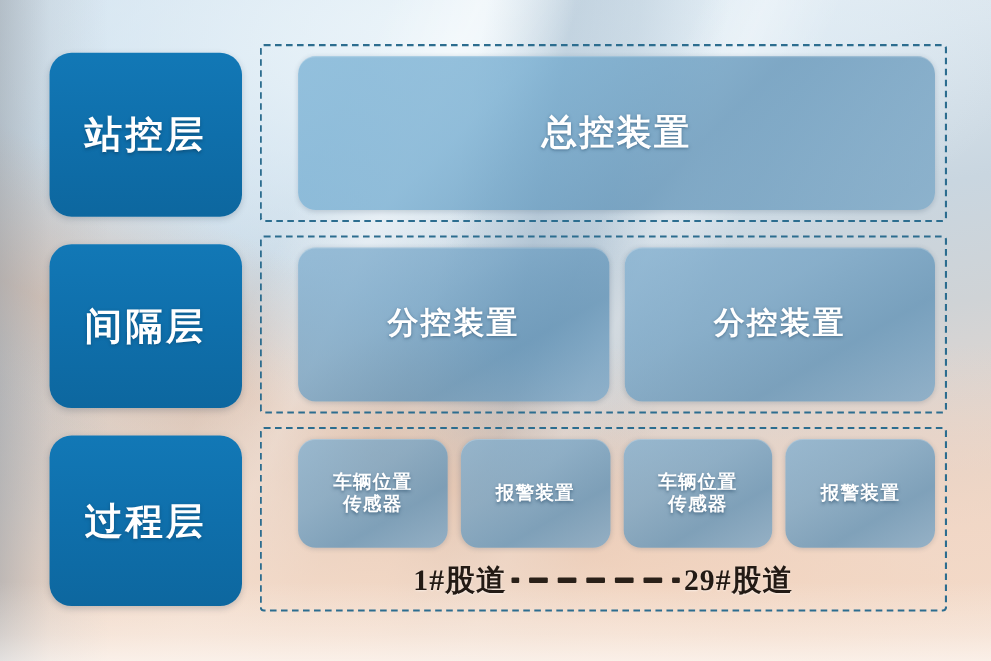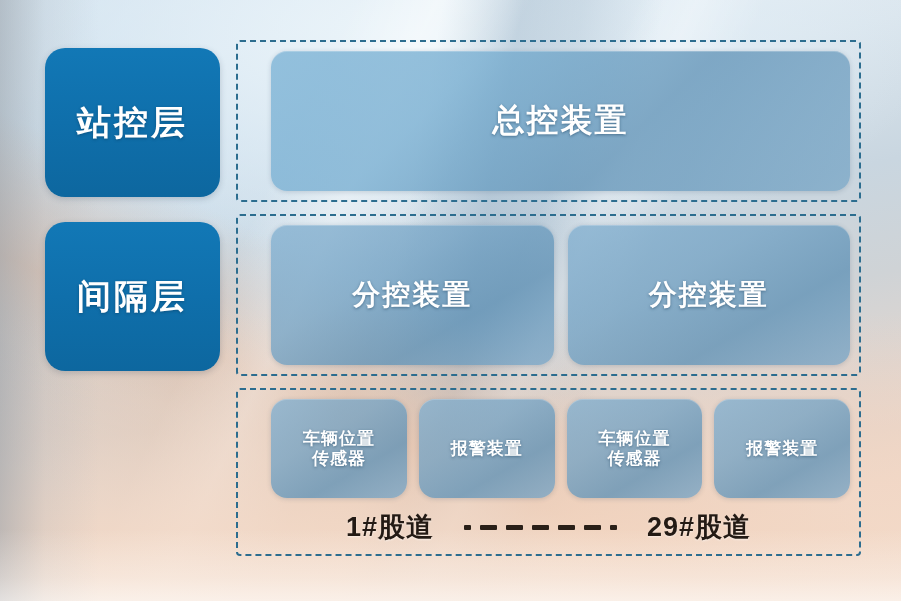--- a/index.html
+++ b/index.html
@@ -94,20 +94,21 @@
       linear-gradient(180deg,
         rgba(255,255,255,0.0) 88%,
         rgba(252,248,245,0.35) 96%,
         rgba(255,255,255,0.55) 100%);
   }
 
   
   .rows {
     position: absolute;
     inset: 0;
+    font-family: Liberation Serif, serif;
   }
   .row {
     position: absolute;
     left: 0;
     right: 0;
     display: flex;
     align-items: stretch;
   }
   .row-1 { top: 40px;  height: 162px; }
   .row-2 { top: 214px; height: 162px; }
@@ -199,21 +200,20 @@
   
   .tracks {
     position: absolute;
     left: 247px;
     right: 51px;
     bottom: 8px;
     height: 42px;
     display: flex;
     align-items: center;
     justify-content: center;
-    gap: 26px;
   }
   .track-label {
     color: #231a14;
     font-size: 27px;
     font-weight: bold;
     letter-spacing: 1px;
     text-shadow: 0 1px 2px rgba(255,255,255,0.55);
     white-space: nowrap;
   }
   .track-dashes {
@@ -270,20 +270,23 @@
         <div class="tile">
           <span class="tile-text t-md">分控装置</span>
         </div>
         <div class="tile">
           <span class="tile-text t-md">分控装置</span>
         </div>
       </div>
     </div>
 
     <div class="row row-3">
+      <div class="layer-label">
+        <span class="layer-label-text">过程层</span>
+      </div>
       <div class="dashed-box"></div>
       <div class="tiles bottom-tiles">
         <div class="tile">
           <span class="tile-text t-sm">车辆位置
 传感器</span>
         </div>
         <div class="tile">
           <span class="tile-text t-sm">报警装置</span>
         </div>
         <div class="tile">

